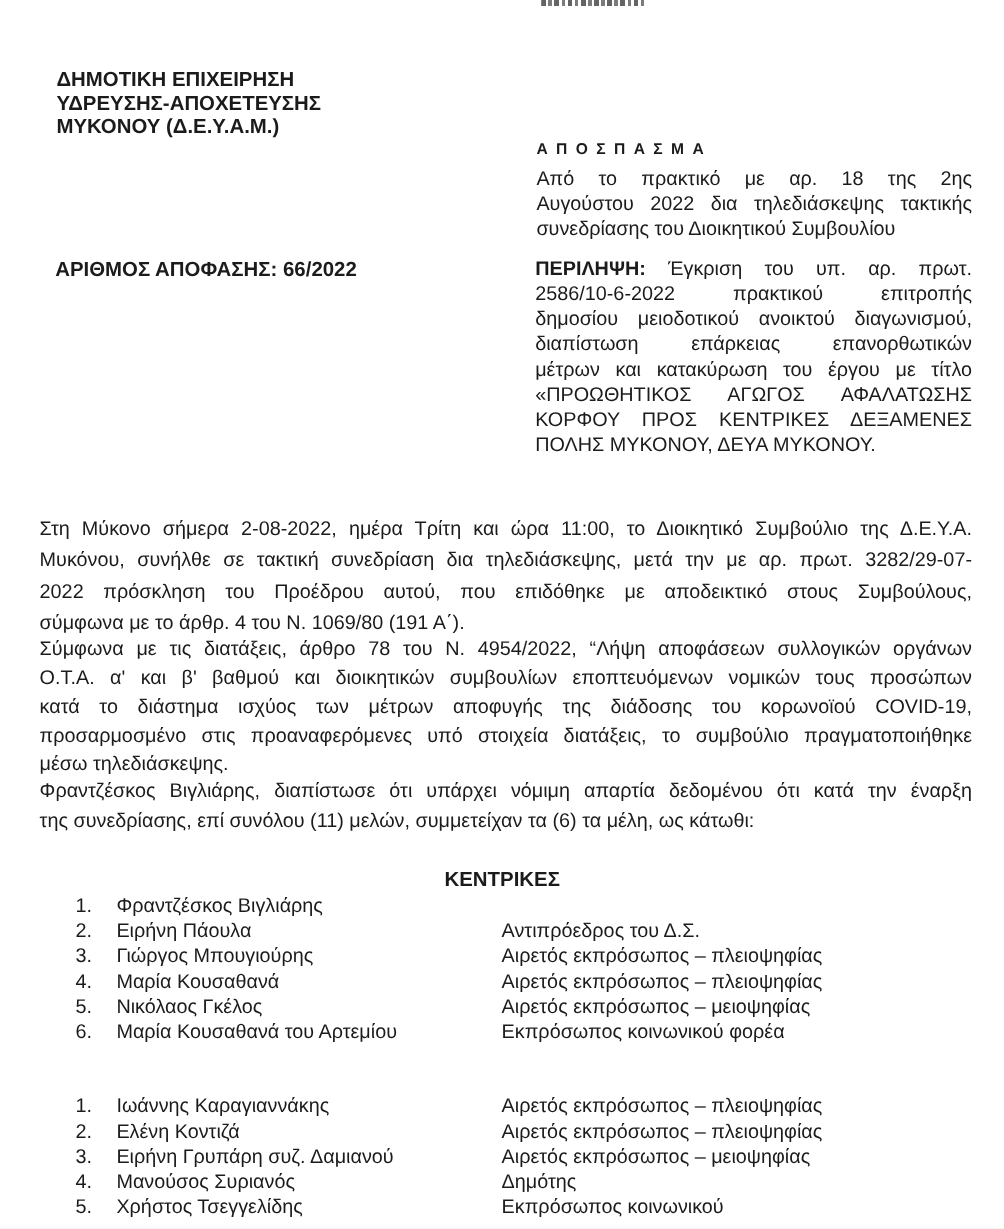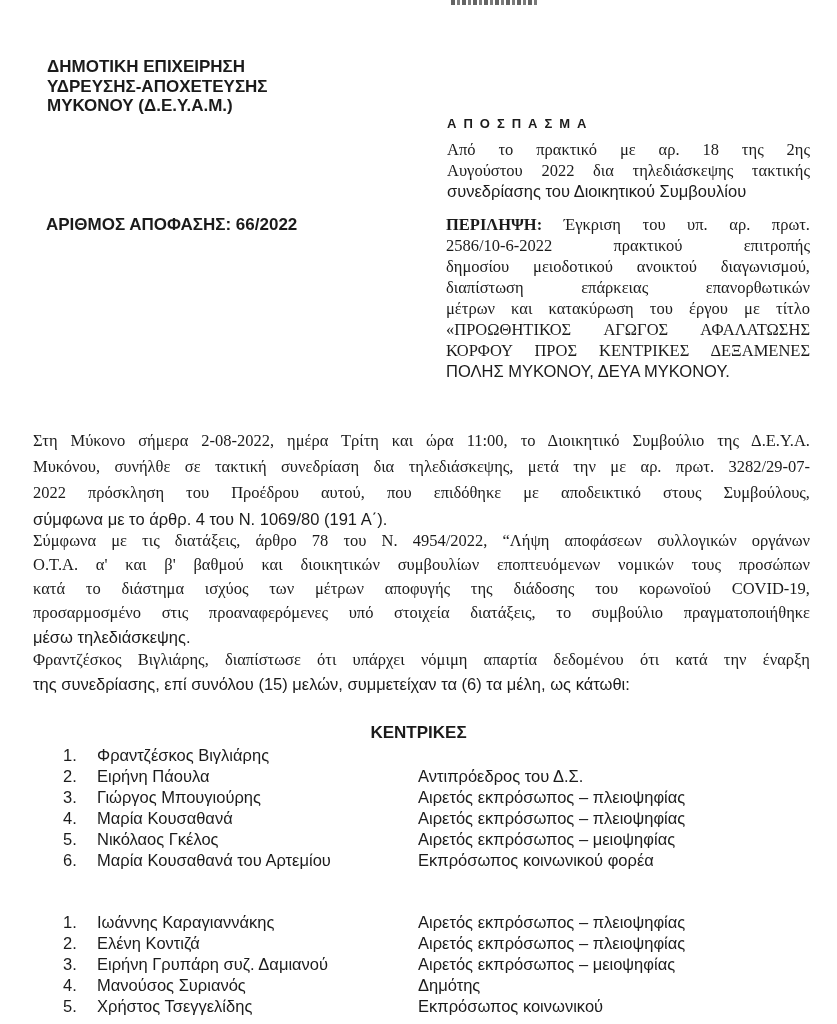--- a/index.html
+++ b/index.html
@@ -23,21 +23,21 @@
   }
   .org{left:47px;top:57px;font-weight:bold;font-size:17px;line-height:19.5px;}
   .apos-title{left:447px;top:116px;font-weight:bold;font-size:13px;letter-spacing:7px;}
   .apos-para{left:447px;top:139px;width:363px;font-size:16.5px;line-height:21px;}
   .decision{left:46px;top:215px;font-weight:bold;font-size:17px;}
   .summary{left:446px;top:214px;width:364px;font-size:16.5px;line-height:21px;}
   .para{width:777px;left:33px;font-size:16.5px;}
   .p1{top:428px;line-height:26px;}
   .p2{top:529px;line-height:24px;}
   .p3{top:647px;line-height:25px;}
-  .jl{text-align:justify;text-align-last:justify;font-family:Liberation Serif, serif;}
+  .jl{text-align:justify;text-align-last:justify;}
   .present-heading{left:0;top:723px;width:837px;text-align:center;font-weight:bold;font-size:17px;}
   .list{font-size:16.5px;}
   .list1{left:63px;top:746px;width:760px;}
   .list2{left:63px;top:913px;width:760px;}
   .mrow{display:grid;grid-template-columns:34px 321px auto;height:21px;align-items:start;}
 </style>
 </head>
 <body>
 
 <div class="page">
@@ -84,21 +84,21 @@
   <div class="abs para p2">
     <div class="jl">Σύμφωνα με τις διατάξεις, άρθρο 78 του Ν. 4954/2022, “Λήψη αποφάσεων συλλογικών οργάνων</div>
     <div class="jl">Ο.Τ.Α. α' και β' βαθμού και διοικητικών συμβουλίων εποπτευόμενων νομικών τους προσώπων</div>
     <div class="jl">κατά το διάστημα ισχύος των μέτρων αποφυγής της διάδοσης του κορωνοϊού COVID-19,</div>
     <div class="jl">προσαρμοσμένο στις προαναφερόμενες υπό στοιχεία διατάξεις, το συμβούλιο πραγματοποιήθηκε</div>
     <div>μέσω τηλεδιάσκεψης.</div>
   </div>
 
   <div class="abs para p3">
     <div class="jl">Φραντζέσκος Βιγλιάρης, διαπίστωσε ότι υπάρχει νόμιμη απαρτία δεδομένου ότι κατά την έναρξη</div>
-    <div>της συνεδρίασης, επί συνόλου (15) μελών, συμμετείχαν τα (6) τα μέλη, ως κάτωθι:</div>
+    <div>της συνεδρίασης, επί συνόλου (11) μελών, συμμετείχαν τα (6) τα μέλη, ως κάτωθι:</div>
   </div>
 
   <div class="abs present-heading">ΚΕΝΤΡΙΚΕΣ</div>
 
   <div class="abs list list1">
     <div class="mrow">
       <span>1.</span>
       <span>Φραντζέσκος Βιγλιάρης</span>
     </div>
     <div class="mrow">

